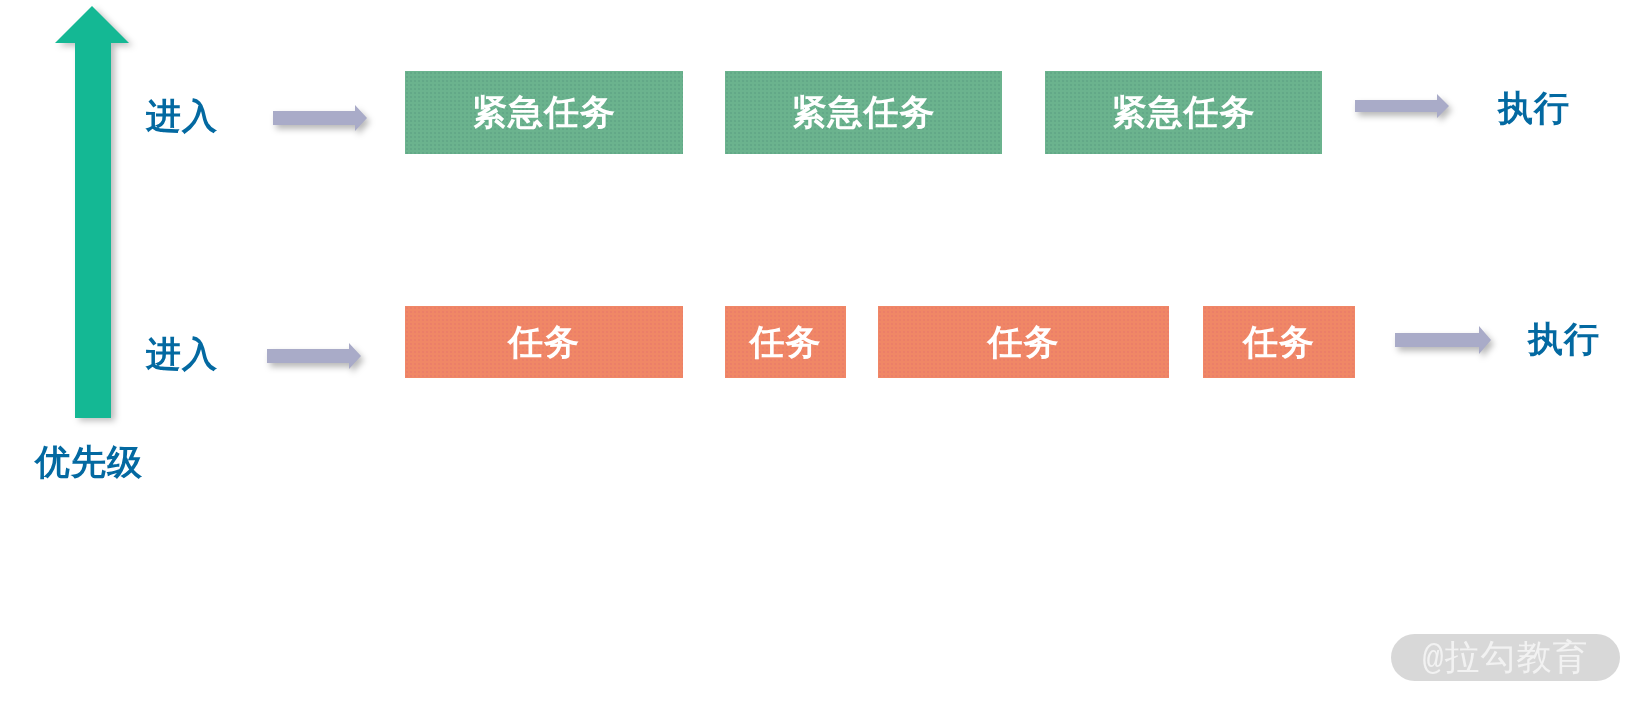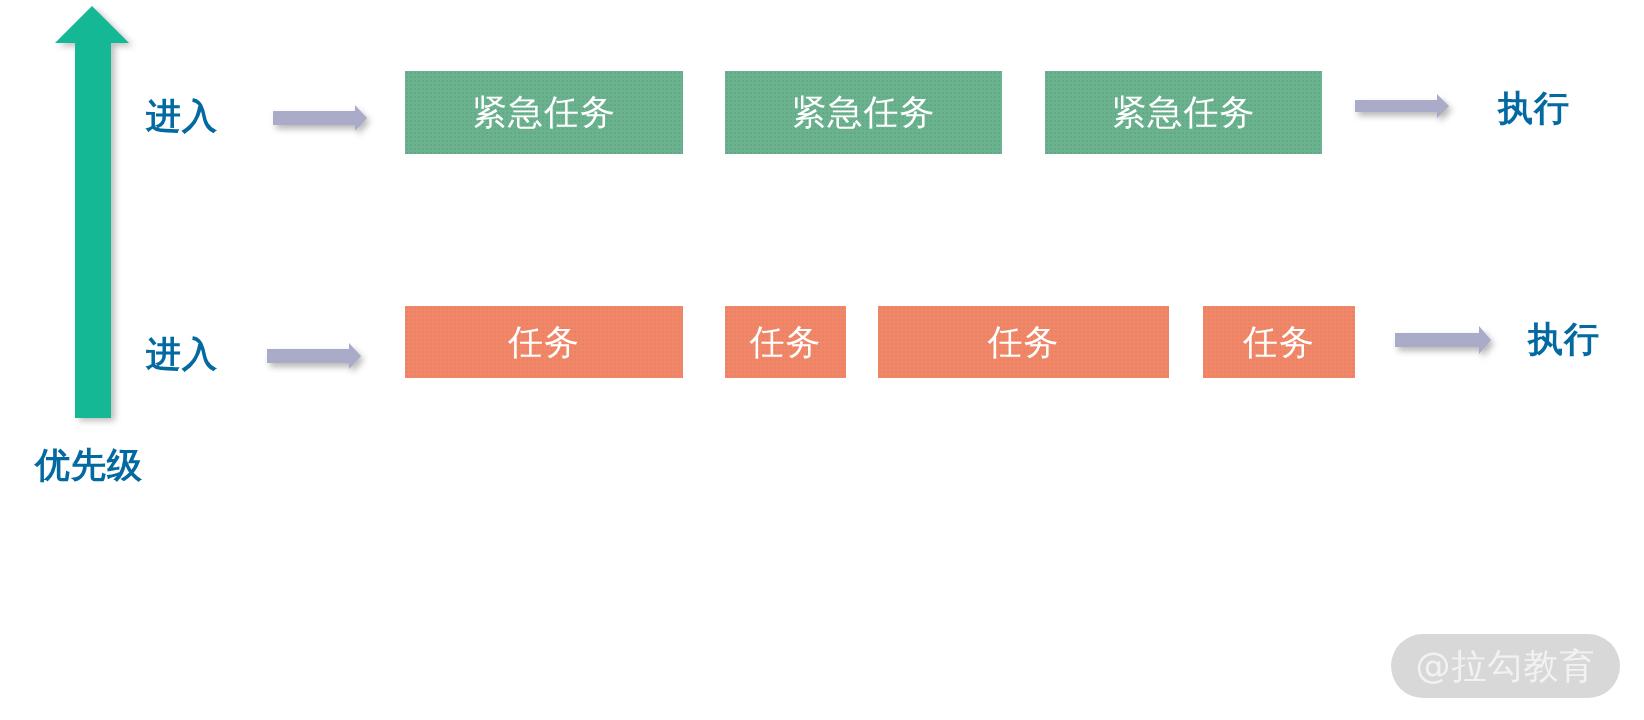--- a/index.html
+++ b/index.html
@@ -37,58 +37,59 @@
     .flow-arrow {
       filter: drop-shadow(3px 4px 3px rgba(0,0,0,0.28));
     }
 
     .task-box {
       display: flex;
       align-items: center;
       justify-content: center;
       color: #ffffff;
       font-size: 35px;
-      font-weight: normal;
+      font-weight: bold;
       letter-spacing: 1px;
       box-sizing: border-box;
     }
     .task-box.urgent {
       background-color: #6bb38e;
       background-image: radial-gradient(rgba(60,120,110,0.18) 1px, transparent 1px);
       background-size: 4px 4px;
     }
     .task-box.normal {
       background-color: #f08766;
       background-image: radial-gradient(rgba(220,100,110,0.22) 1px, transparent 1px);
       background-size: 4px 4px;
     }
 
     .watermark {
       left: 1391px;
       top: 634px;
       width: 229px;
-      height: 64px;
+      height: 47px;
       border-radius: 32px;
       background: #d8d8d8;
       color: #f2f2f2;
       font-size: 35px;
       display: flex;
       align-items: center;
       justify-content: center;
       letter-spacing: 1px;
+      font-family: Liberation Mono, monospace;
     }
   </style>
 </head>
 <body>
 
 <svg class="abs priority-arrow" viewBox="0 0 74 414" xmlns="http://www.w3.org/2000/svg">
   <polygon points="37,0 74,37 56,37 56,412 20,412 20,37 0,37" fill="#14b894"></polygon>
 </svg>
 
-<div class="abs label-dark" style="left:35px; top:448px;">优先级</div>
+<div class="abs label-dark" style="left:35px; top:448px;font-family:Liberation Mono, monospace;">优先级</div>
 
 <div>
   <div class="abs label-dark" style="left:146px; top:99px;">进入</div>
 
   <svg class="abs flow-arrow" style="left:273px; top:104px;" width="96" height="28" viewBox="0 0 96 28">
     <polygon points="0,7 82,7 82,1 94,14 82,27 82,21 0,21" fill="#a9abc8"></polygon>
   </svg>
 
   <div class="abs task-box urgent" style="left:405px; top:71px; width:278px; height:83px;">紧急任务</div>
   <div class="abs task-box urgent" style="left:725px; top:71px; width:277px; height:83px;">紧急任务</div>

